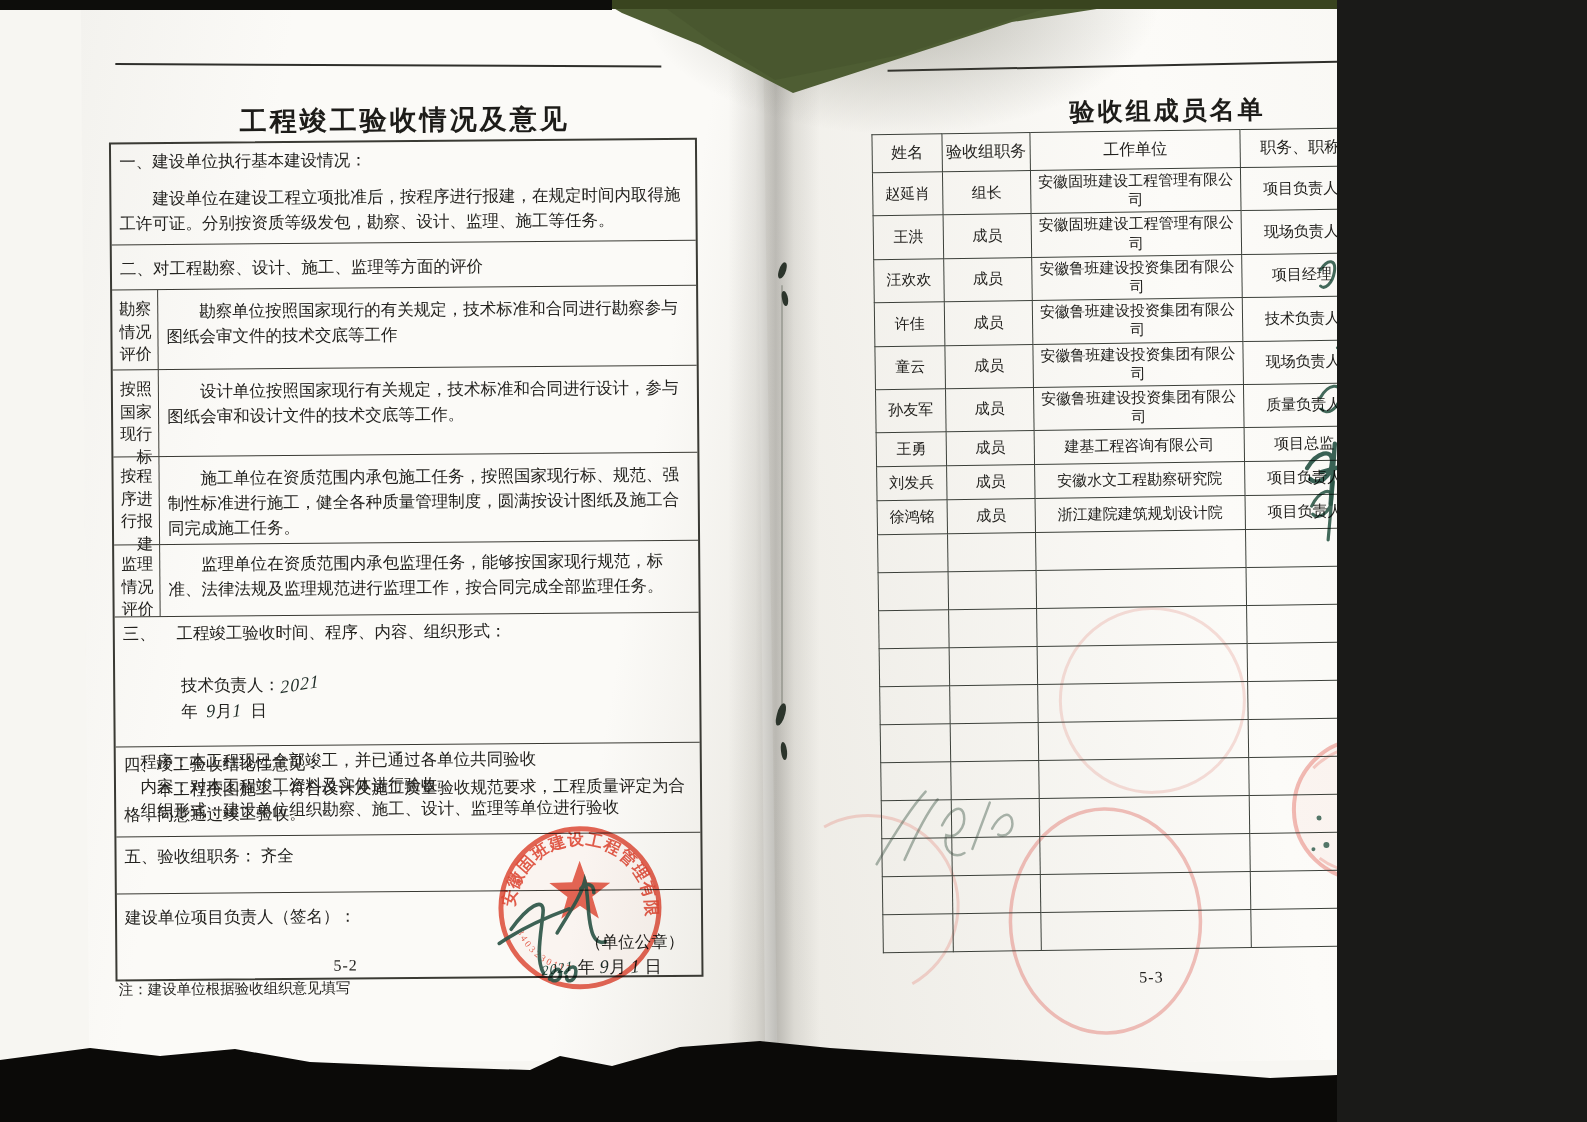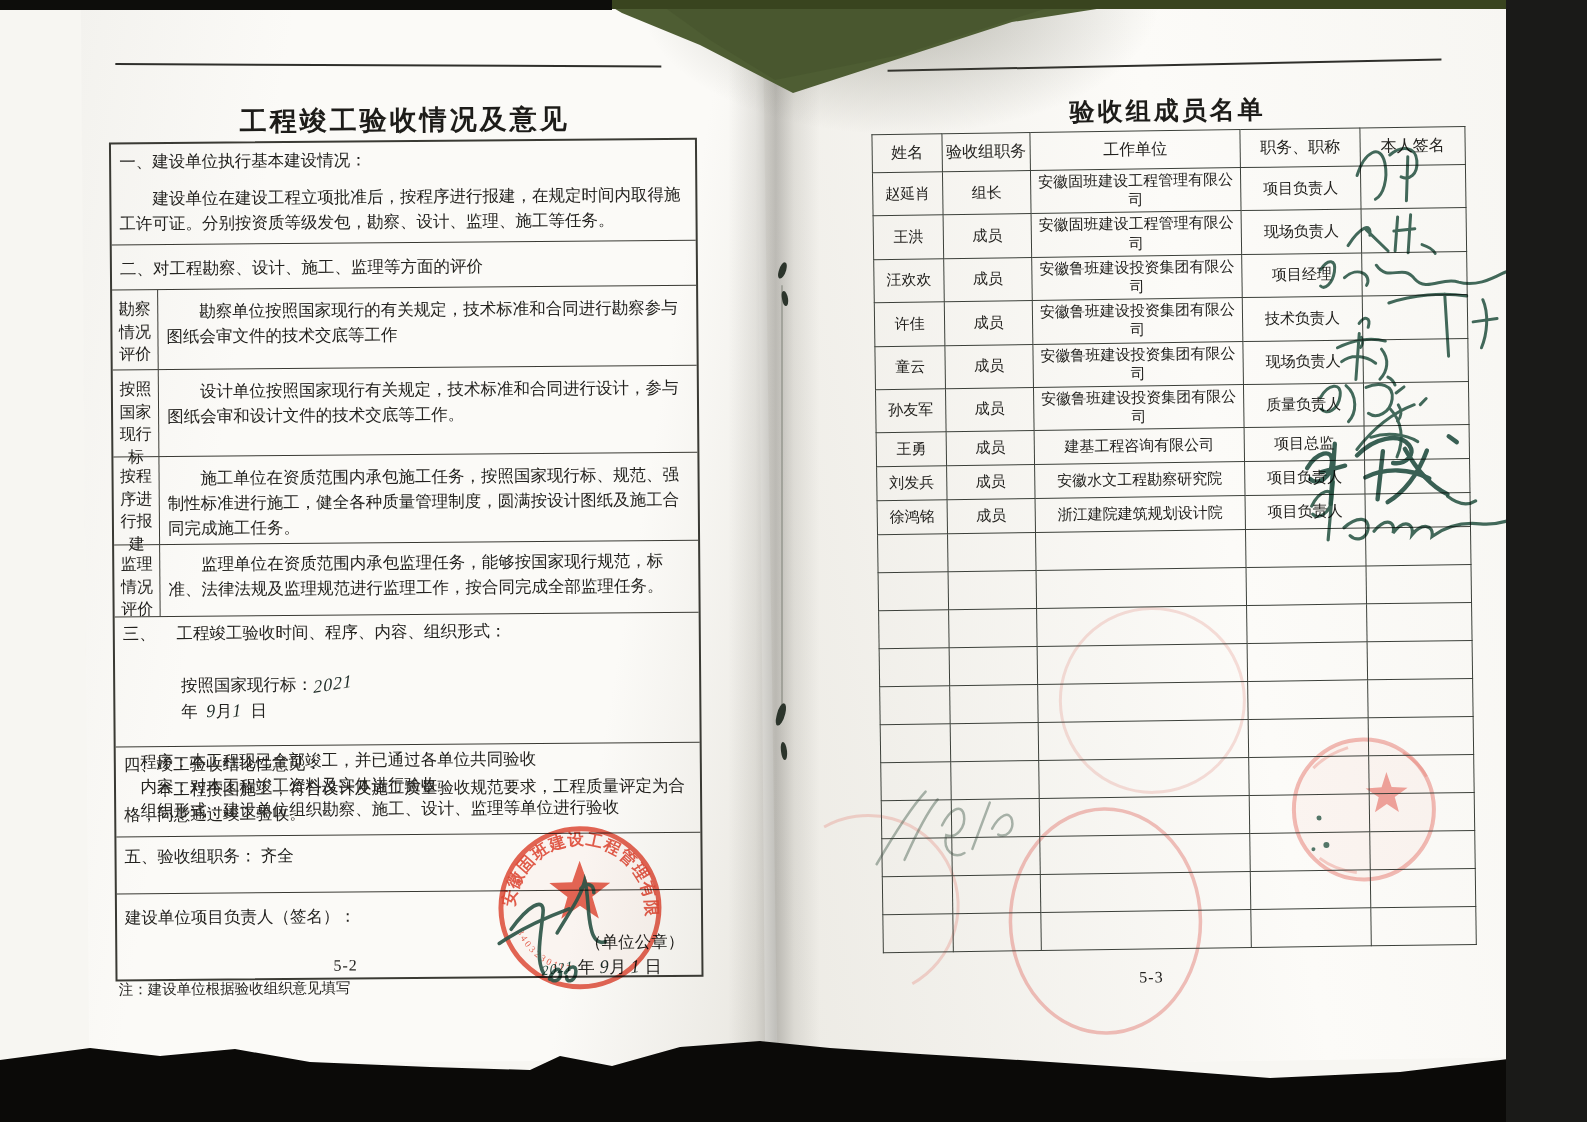--- a/index.html
+++ b/index.html
@@ -1,18 +1,18 @@
 <!DOCTYPE html>
 <html><head>
 <meta charset="utf-8">
 <style>
   html,body{margin:0;padding:0;background:#1a1a18;}
   *{box-sizing:border-box;}
   .stage{
-    position:relative;width:1506px;height:1122px;overflow:hidden;
+    position:relative;width:1337px;height:1122px;overflow:hidden;
     background:#f7f6f2;
     font-family:"Liberation Serif","DejaVu Serif",serif;
     color:#23221f;
   }
   
   .top-strip-black{position:absolute;left:0;top:0;width:612px;height:10px;background:#0d0d0b;z-index:6;}
   .top-strip-green{position:absolute;left:612px;top:0;width:975px;height:9px;background:#39441f;z-index:6;}
   .spine-wedge{position:absolute;left:600px;top:0;width:560px;height:105px;z-index:5;}
   .spine-top-shadow{position:absolute;left:630px;top:0;width:540px;height:140px;z-index:4;
     background:radial-gradient(ellipse at 50% 0%,rgba(82,82,66,.38),rgba(82,82,66,0) 68%);}
@@ -43,21 +43,21 @@
   .page-right .page-title{left:107px;top:94px;width:593px;text-align:center;font-size:25px;}
   
   .ltable{position:absolute;left:27px;top:140px;width:588px;border:2px solid #3a3a34;background:transparent;}
   .lsec{position:relative;border-top:1.6px solid #3a3a34;font-size:16.5px;line-height:1.5;padding:6px 10px 0 8px;}
   .lsec:first-child{border-top:none;}
   .lsec .heading{font-weight:normal;}
   .sec1{height:100px;}
   .sec1 .body{margin-top:12px;text-indent:2em;}
   .sec2h{height:45px;padding-top:12px;}
   .eval-row{display:flex;padding:0;}
-  .eval-row .lbl{width:46px;flex:0 0 46px;border-right:1.6px solid #3a3a34;padding:8px 6px;font-size:16px;line-height:1.42;text-align:center;}
+  .eval-row .lbl{width:46px;flex:0 0 46px;border-right:1.6px solid #3a3a34;padding:8px 6px;font-size:16px;line-height:1.42;text-align:right;}
   .eval-row .txt{flex:1;padding:10px 10px 0 8px;text-indent:2em;}
   .ev1{height:80px;}.ev2{height:87px;}.ev3{height:88px;}.ev4{height:72px;}
   .ev4 .txt{padding-top:8px;}
   .sec3{height:130px;padding-top:5px;}
   .sec3 .line{padding-left:1em;white-space:pre-wrap;}
   .sec4{height:90px;}
   .sec4 .body{text-indent:2em;}
   .sec5{height:57px;padding-top:8px;}
   .sign-sec{height:86px;}
   .sign-sec .sign-label{position:absolute;left:8px;top:12px;}
@@ -130,21 +130,21 @@
         <div class="txt">施工单位在资质范围内承包施工任务，按照国家现行标、规范、强制性标准进行施工，健全各种质量管理制度，圆满按设计图纸及施工合同完成施工任务。</div>
       </div>
       <div class="lsec eval-row ev4">
         <div class="lbl">监理情况评价</div>
         <div class="txt">监理单位在资质范围内承包监理任务，能够按国家现行规范，标准、法律法规及监理规范进行监理工作，按合同完成全部监理任务。</div>
       </div>
 
       <div class="lsec sec3">
         <div class="heading" style="white-space:pre-wrap;">三、　 工程竣工验收时间、程序、内容、组织形式：</div>
         <div class="line">
-          <span>按照国家现行标：</span><span class="hw">2021</span>
+          <span>技术负责人：</span><span class="hw">2021</span>
           <span>年</span>&nbsp;&nbsp;<span class="hw">9</span><span>月</span><span class="hw">1</span>&nbsp;&nbsp;<span>日</span>
         </div>
         <div class="line">程序：本工程现已全部竣工，并已通过各单位共同验收</div>
         <div class="line">内容：对本工程竣工资料及实体进行验收</div>
         <div class="line">组织形式：建设单位组织勘察、施工、设计、监理等单位进行验收</div>
       </div>
 
       <div class="lsec sec4">
         <div class="heading">四、竣工验收结论性意见：</div>
         <div class="body">本工程按图施工，符合设计及施工质量验收规范要求，工程质量评定为合格，同意通过竣工验收。</div>

